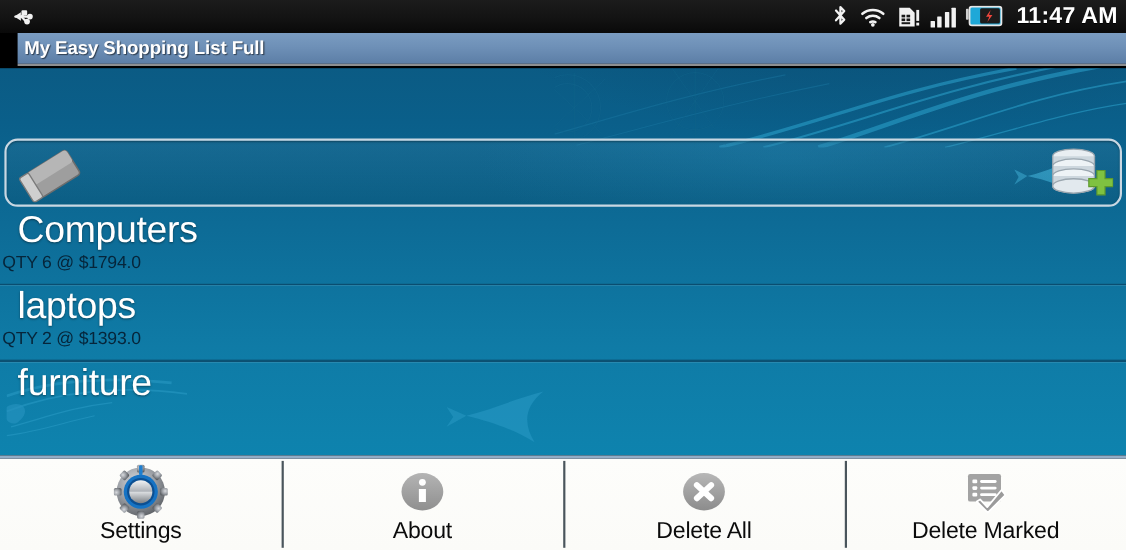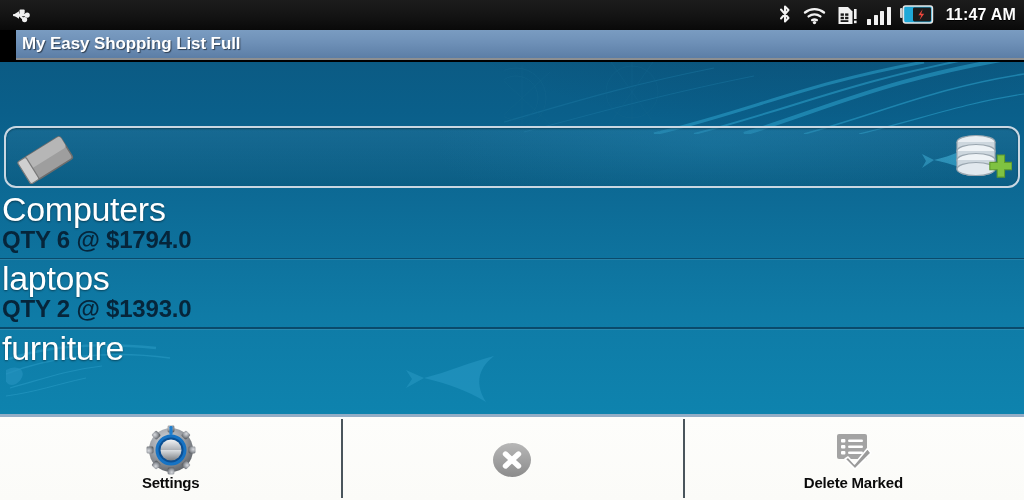--- a/index.html
+++ b/index.html
@@ -15,21 +15,21 @@
   .statusbar {
     position:absolute; top:0; left:0; width:1024px; height:30px;
     background:linear-gradient(to bottom,#1c1c1c 0%,#131313 55%,#090909 100%);
     display:flex; align-items:center; justify-content:space-between;
     padding:0 8px 0 6px;
   }
   .sb-left { display:flex; align-items:center; gap:6px; }
   .sb-right { display:flex; align-items:center; gap:9px; }
   .sb-icon { display:flex; align-items:center; justify-content:center; }
   .clock {
-    color:#fff; font-size:16px; font-weight:bold; letter-spacing:.2px;
+    color:#fff; font-size:21px; font-weight:bold; letter-spacing:.2px;
     font-family:"Liberation Sans", sans-serif; margin-left:3px;
     text-shadow:0 1px 0 #000;
   }
   .sigbars { display:flex; align-items:flex-end; gap:2.5px; height:19px; }
   .sigbars i { display:block; width:4px; background:#f2f2f2; border-radius:.5px; }
   .sigbars i:nth-child(1){height:6px}
   .sigbars i:nth-child(2){height:10px}
   .sigbars i:nth-child(3){height:14px}
   .sigbars i:nth-child(4){height:18px}
 
@@ -70,26 +70,26 @@
     overflow:hidden;
   }
   .erase-icon { position:absolute; left:6px; top:6px; }
   .db-add-icon { position:absolute; right:6px; top:4px; }
 
   
   .list { position:absolute; top:128px; left:0; width:1024px; height:224px; }
   .row { position:relative; }
   .row .name {
     color:#ffffff; font-size:34px; line-height:38px; font-weight:400;
-    padding-left:2px; letter-spacing:-.3px;
+    padding-left:16px; letter-spacing:-.3px;
     text-shadow:0 1px 2px rgba(0,0,0,.45);
     white-space:nowrap;
   }
   .row .qty {
-    color:#06253a; font-size:24px; line-height:24px; font-weight:bold;
+    color:#06253a; font-size:16px; line-height:24px; font-weight:normal;
     padding-left:2px; letter-spacing:-.2px; white-space:nowrap;
   }
   .divider { height:1px; width:100%; background:#0a4a6b; box-shadow:0 1px 0 rgba(255,255,255,.10); }
 
   
   .toolbar {
     position:absolute; bottom:0; left:0; width:1024px; height:86px;
     background:linear-gradient(to bottom,#fdfdfb 0%,#fbfbf8 100%);
     border-top:3px solid #93adc6;
     display:flex;
@@ -97,21 +97,21 @@
   .tb-item {
     flex:1 1 0; position:relative;
     display:flex; flex-direction:column; align-items:center; justify-content:center;
     gap:2px; padding-top:2px;
   }
   .tb-item + .tb-item::before {
     content:""; position:absolute; left:0; top:2px; bottom:2px;
     width:2px; background:#4a555c;
   }
   .tb-label {
-    font-size:15px; color:#0b0b0b; font-weight:700; letter-spacing:-.2px;
+    font-size:21px; color:#0b0b0b; font-weight:400; letter-spacing:-.2px;
     font-family:"Liberation Sans", sans-serif;
   }
   .tb-ico { height:44px; display:flex; align-items:center; justify-content:center; }
 </style>
 </head>
 <body>
 
 <div id="app">
 
   <div class="statusbar">
@@ -325,37 +325,54 @@
             <circle r="15.5" fill="#1673c4"></circle>
             <circle r="12.5" fill="#0c4f92"></circle>
             <circle r="10.5" fill="url(#ghub)"></circle>
             <rect x="-1.6" y="-24" width="3.2" height="9" rx="1.2" fill="#1f7fd0"></rect>
           </g>
         </svg>
       </span>
       <span class="tb-label">Settings</span>
     </div>
 
+    <div class="tb-item">
+      <span class="tb-ico">
+        <svg width="46" height="46" viewBox="0 0 46 46">
+          <defs>
+            <linearGradient id="infog" x1="0" y1="0" x2="0" y2="1">
+              <stop offset="0%" stop-color="#b4b4b4"></stop>
+              <stop offset="100%" stop-color="#8f8f8f"></stop>
+            </linearGradient>
+          </defs>
+          <ellipse cx="23" cy="23" rx="19" ry="17" fill="url(#infog)"></ellipse>
+          <circle cx="23" cy="14.5" r="3.1" fill="#fff"></circle>
+          <path d="M19.8 20.5 h6.4 v11.8 h-6.4 z" fill="#fff"></path>
+        </svg>
+      </span>
+      <span class="tb-label">About</span>
+    </div>
 
     <div class="tb-item">
       <span class="tb-ico">
         <svg width="46" height="46" viewBox="0 0 46 46">
           <defs>
             <linearGradient id="xg" x1="0" y1="0" x2="0" y2="1">
               <stop offset="0%" stop-color="#b7b7b7"></stop>
               <stop offset="100%" stop-color="#8c8c8c"></stop>
             </linearGradient>
           </defs>
           <ellipse cx="23" cy="23" rx="19" ry="17" fill="url(#xg)"></ellipse>
           <g stroke="#fff" stroke-width="5.4" stroke-linecap="round">
             <line x1="16.5" y1="17" x2="29.5" y2="29"></line>
             <line x1="29.5" y1="17" x2="16.5" y2="29"></line>
           </g>
         </svg>
       </span>
+      <span class="tb-label">Delete All</span>
     </div>
 
     <div class="tb-item">
       <span class="tb-ico">
         <svg width="46" height="46" viewBox="0 0 46 46">
           <rect x="7" y="7" width="30" height="25" rx="2" fill="#a3a3a3"></rect>
           <g fill="#fff">
             <rect x="11" y="12" width="4.4" height="3.4" rx="1"></rect>
             <rect x="11" y="18" width="4.4" height="3.4" rx="1"></rect>
             <rect x="11" y="24" width="4.4" height="3.4" rx="1"></rect>

